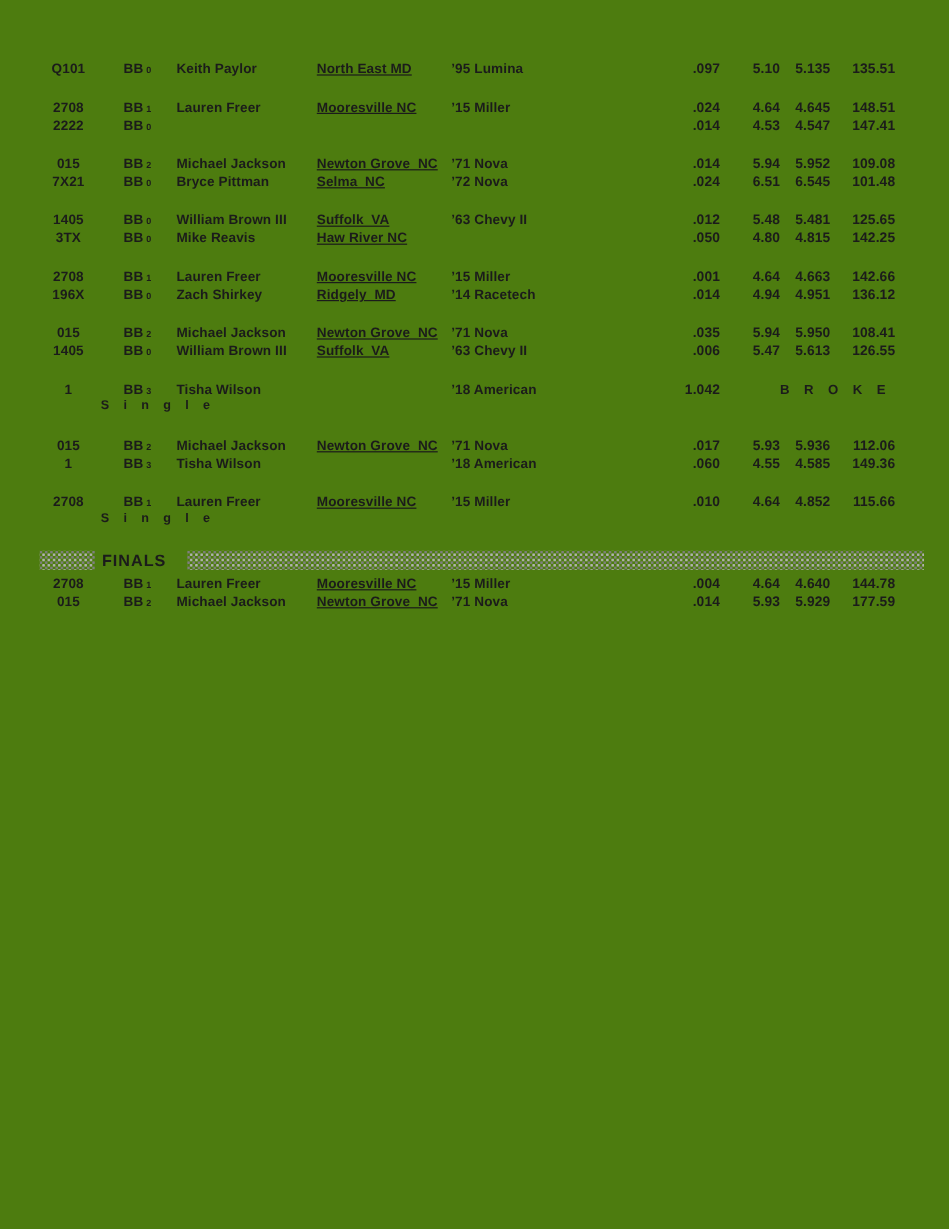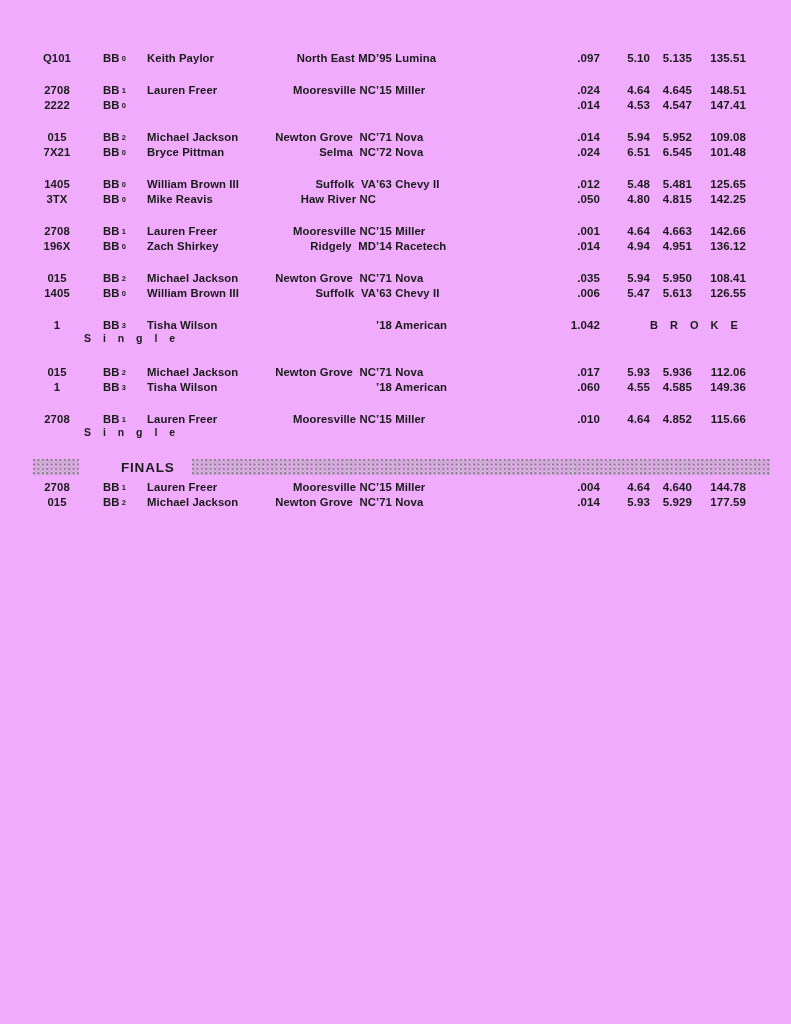--- a/index.html
+++ b/index.html
@@ -4,21 +4,21 @@
 <style>
   html, body {
     margin: 0;
     padding: 0;
     background: #e8e8e8;
   }
   .page {
     position: relative;
     width: 791px;
     height: 1024px;
-    background: #f0abfc;
+    background: #4d7c0f;
     overflow: hidden;
     font-family: "Liberation Sans", "DejaVu Sans", sans-serif;
     font-weight: 700;
     color: #1b1b1b;
   }
   #content {
     padding-top: 51px;
   }
   
   .pairing {
@@ -32,21 +32,21 @@
     padding-left: 38px;
     font-size: 11.3px;
     letter-spacing: 0.1px;
     line-height: 1;
   }
   .cell { white-space: pre; overflow: visible; }
   .cell.car     { text-align: center; }
   .cell.cls     { text-align: left; padding-left: 6px; margin-left: 21px; }
   .cell.seed    { text-align: center; font-size: 7.5px; }
   .cell.name    { text-align: left; padding-left: 1px; }
-  .cell.town    { text-align: right; }
+  .cell.town    { text-align: left; text-decoration: underline; }
   .cell.vehicle { text-align: left; }
   .cell.rt, .cell.dial, .cell.et, .cell.speed { text-align: right; font-size: 11.5px; }
   .cell.et.broke {
     grid-column: 9 / span 2;
     text-align: left;
     letter-spacing: 4.5px;
     font-size: 11px;
   }
   .note-row {
     height: 15.5px;
@@ -77,21 +77,21 @@
   .band-fill.lead { width: 46px; }
   .band-fill.tail { flex: 1; }
   .band-label {
     padding: 0 6px 0 6px;
     font-size: 13.5px;
     font-weight: 700;
     letter-spacing: 0.8px;
     white-space: pre;
     line-height: 17px;
   }
-  .band[data-header-id="finals"] .band-label { padding-right: 17px; margin-left: 36px; }
+  .band[data-header-id="finals"] .band-label { padding-right: 17px; }
 </style>
 </head>
 <body>
 
 <div class="page">
   <div id="content">
       <div class="pairing">
         <div class="row">
           <div class="cell car">Q101</div>
           <div class="cell cls">BB</div>

